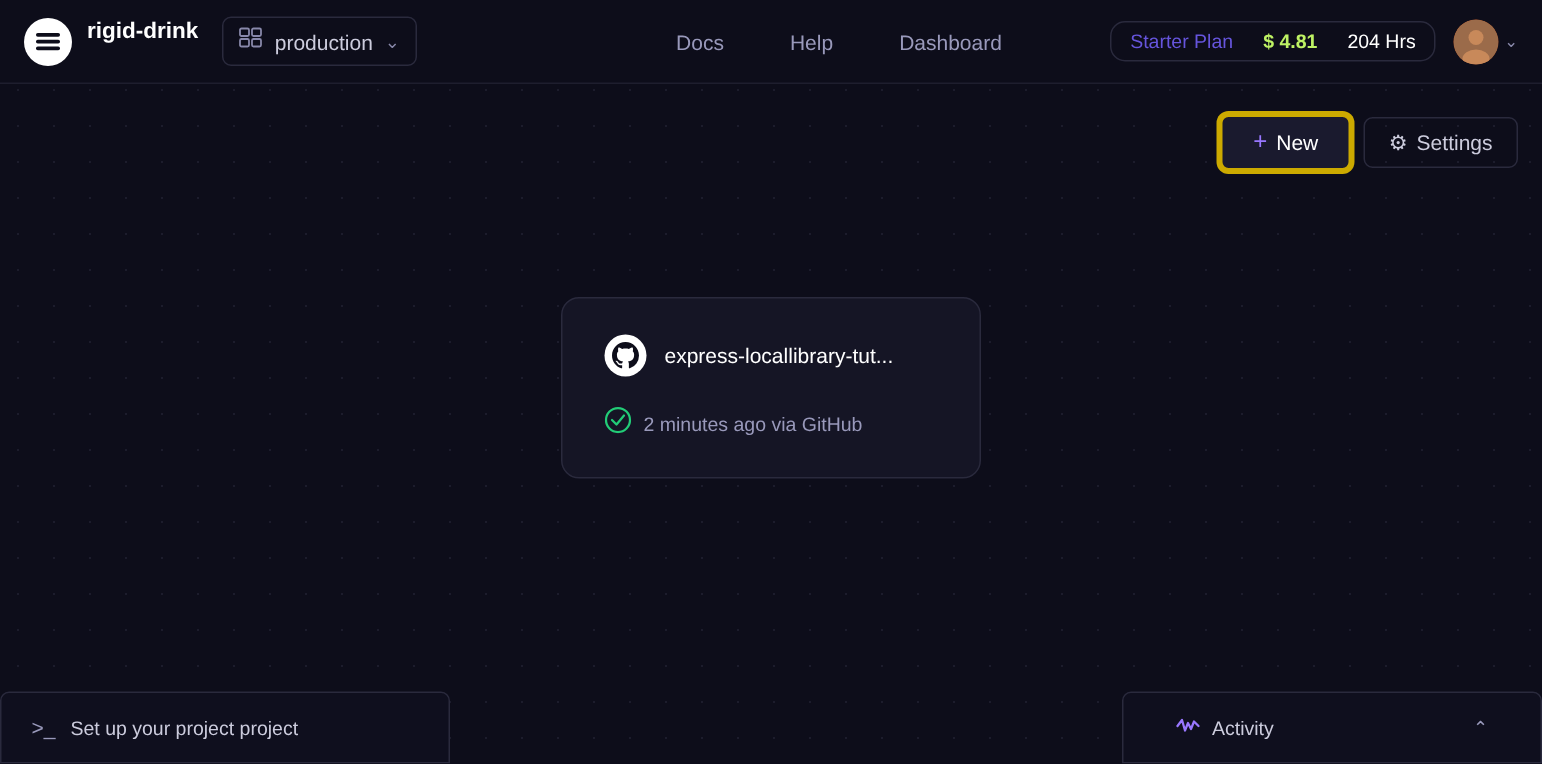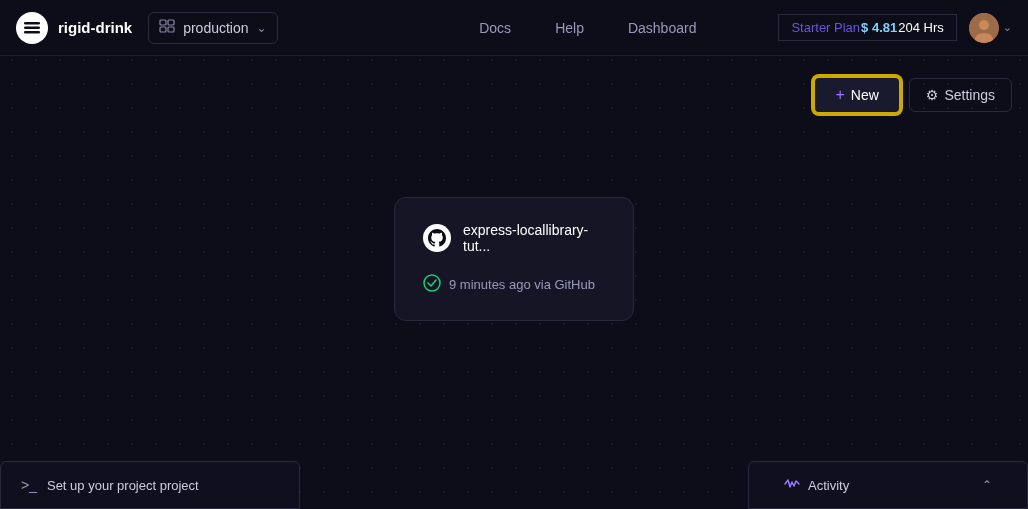--- a/index.html
+++ b/index.html
@@ -38,21 +38,21 @@
 
     .header-left {
       display: flex;
       align-items: center;
       gap: 16px;
       flex: 1;
     }
 
     .logo-container {
       display: flex;
-      align-items: center;
+      align-items: flex-start;
       gap: 10px;
       cursor: pointer;
     }
 
     .logo-icon {
       width: 32px;
       height: 32px;
       background: #ffffff;
       border-radius: 50%;
       display: flex;
@@ -112,34 +112,34 @@
     }
 
     .header-right {
       display: flex;
       align-items: center;
       gap: 12px;
     }
 
     .plan-badge {
       display: flex;
-      gap: 1px;
+      gap: 20px;
       padding: 5px 12px;
       border: 1px solid #2a2a3d;
-      border-radius: 0;
+      border-radius: 10px;
       font-size: 13px;
     }
 
     .plan-label {
       color: #6655dd;
       font-weight: 500;
     }
 
     .plan-price {
-      color: #7dd3fc;
+      color: #bef264;
       font-weight: 600;
     }
 
     .plan-hours {
       color: #ffffff;
       font-weight: 500;
     }
 
     .avatar-container {
       display: flex;
@@ -214,21 +214,21 @@
       cursor: pointer;
       font-size: 14px;
     }
 
     
     .project-card {
       background: #151525;
       border: 1px solid #2a2a3d;
       border-radius: 12px;
       padding: 24px 28px;
-      width: 240px;
+      width: 280px;
       cursor: pointer;
     }
 
     .project-card-header {
       display: flex;
       align-items: center;
       gap: 12px;
       margin-bottom: 20px;
     }
 
@@ -410,21 +410,21 @@
       </div>
       <span class="project-card-name">express-locallibrary-tut...</span>
     </div>
     <div class="project-card-status">
       <span class="status-check">
         <svg width="18" height="18" viewBox="0 0 18 18" fill="none">
           <circle cx="9" cy="9" r="8" stroke="#22cc77" stroke-width="1.5"></circle>
           <polyline points="5,9 8,12 13,6" stroke="#22cc77" stroke-width="1.5" fill="none" stroke-linecap="round" stroke-linejoin="round"></polyline>
         </svg>
       </span>
-      <span class="status-text">9 minutes ago via GitHub</span>
+      <span class="status-text">2 minutes ago via GitHub</span>
     </div>
   </div>
 </div>
 
 <div class="bottom-bar">
   <div class="bottom-left">
     <span class="terminal-icon">&gt;_</span>
     <span class="bottom-label">Set up your project project</span>
   </div>
   <div class="bottom-right">

